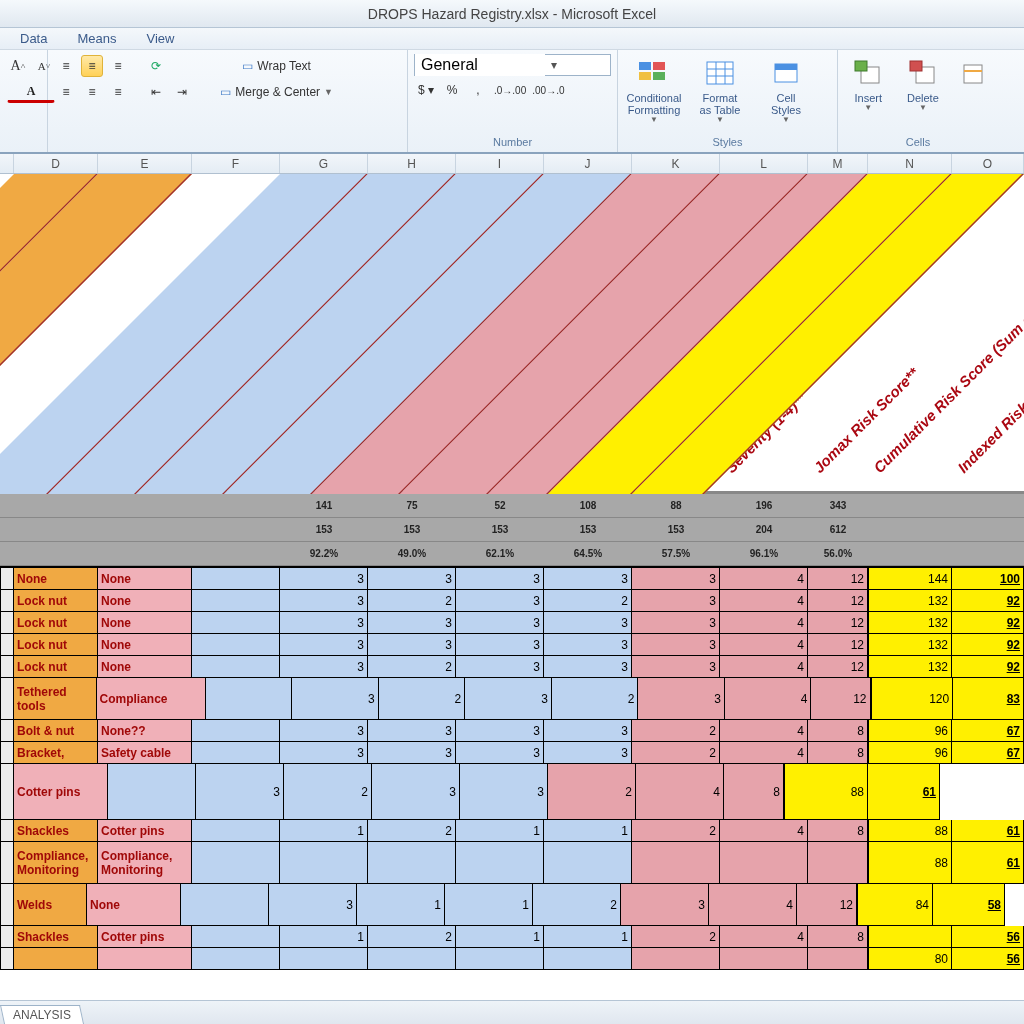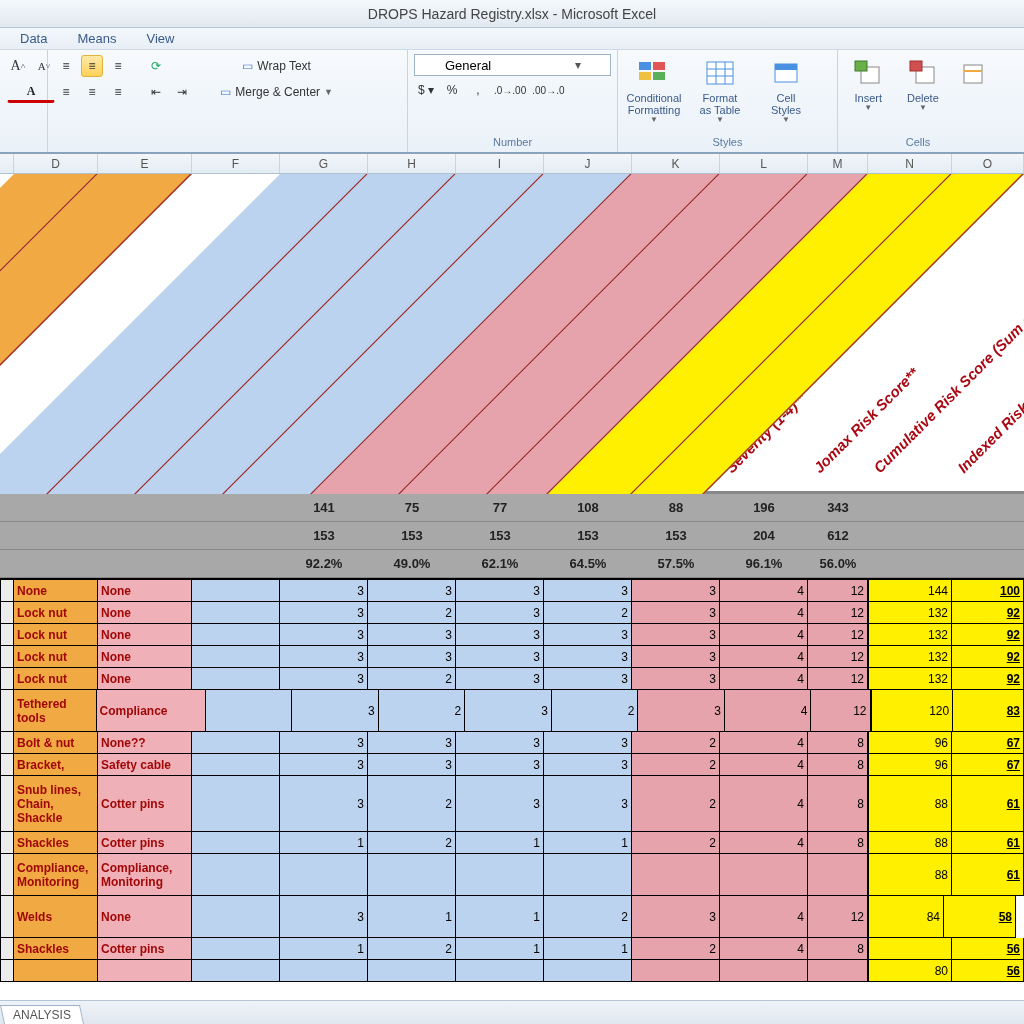--- a/index.html
+++ b/index.html
@@ -84,21 +84,21 @@
   .big-btn .ico {
     width:34px; height:34px; display:flex; align-items:center; justify-content:center;
     margin-bottom:2px;
   }
   .col-stack { display:flex; flex-direction:column; gap:2px;}
   .row-stack { display:flex; flex-direction:row; gap:2px;}
   .num-combo {
     display:flex; align-items:center; height:22px;
     border:1px solid #9db3c9; background:#fff; font-size:12px;
   }
-  .num-combo input{ border:none; outline:none; width:130px; padding:2px 6px; font-size:13px;margin-left:24px;}
+  .num-combo input{ border:none; outline:none; width:130px; padding:2px 6px; font-size:16px;}
   .num-combo .dd{ width:18px; text-align:center; color:#555;}
   
   .colhdr {
     height: 20px;
     background: linear-gradient(#f2f6fa,#e4ecf4);
     border-bottom: 1px solid #b0c0d0;
     display:flex;
   }
   .colhdr div{
     border-right:1px solid #c8d4e0;
@@ -146,21 +146,21 @@
     color:#aa0812;
   }
   .diag-baseline{
     position:absolute; left:0; right:0; bottom:0;
     border-bottom:3px solid #888;
     height:0;
   }
   
   .sumrow { display:flex; border-bottom:1px solid #888;}
   .sumrow .cell{
-    text-align:center; font-weight:bold; font-size:13px;
+    text-align:center; font-weight:bold; font-size:10px;
     padding:6px 0; color:#222;
   }
   .sumgrey{ background:#a8a8a8;}
   
   .datarow{ display:flex; height:22px; font-size:12px;}
   .datarow.tall{ height:42px;}
   .datarow.t3{ height:56px;}
   .datarow .cell{
     border-right:1px solid #000;
     border-bottom:1px solid #000;
@@ -411,21 +411,21 @@
        <div class="txt">Indexed Risk Score</div>
      </div>
       <div style="position:absolute;left:14px;top:0;bottom:0;width:0;"></div>
     </div>
 
   <div id="sum">
       <div class="sumrow sumgrey">
         <div class="cell" style="width:280px"></div>
         <div class="cell" style="width:88px">141</div>
         <div class="cell" style="width:88px">75</div>
-        <div class="cell" style="width:88px">77</div>
+        <div class="cell" style="width:88px">52</div>
         <div class="cell" style="width:88px">108</div>
         <div class="cell" style="width:88px">88</div>
         <div class="cell" style="width:88px">196</div>
         <div class="cell" style="width:60px">343</div>
         <div class="cell" style="width:156px"></div>
       </div>
       <div class="sumrow sumgrey">
         <div class="cell" style="width:280px"></div>
         <div class="cell" style="width:88px">153</div>
         <div class="cell" style="width:88px">153</div>
@@ -566,21 +566,20 @@
         <div class="cell c-blue" style="width:88px">3</div>
         <div class="cell c-blue" style="width:88px">3</div>
         <div class="cell c-rose" style="width:88px">2</div>
         <div class="cell c-rose" style="width:88px">4</div>
         <div class="cell c-rose" style="width:60px">8</div>
         <div class="cell c-yellow" style="width:84px">96</div>
         <div class="cell c-yellowB" style="width:72px">67</div>
       </div>
       <div class="datarow t3">
         <div class="cell" style="width:14px;background:#ececec;border-left:1px solid #000"></div>
-        <div class="cell c-orange" style="width:84px">Snub lines, Chain, Shackle</div>
         <div class="cell c-pink" style="width:94px">Cotter pins</div>
         <div class="cell c-blue" style="width:88px"></div>
         <div class="cell c-blue" style="width:88px">3</div>
         <div class="cell c-blue" style="width:88px">2</div>
         <div class="cell c-blue" style="width:88px">3</div>
         <div class="cell c-blue" style="width:88px">3</div>
         <div class="cell c-rose" style="width:88px">2</div>
         <div class="cell c-rose" style="width:88px">4</div>
         <div class="cell c-rose" style="width:60px">8</div>
         <div class="cell c-yellow" style="width:84px">88</div>
@@ -611,21 +610,21 @@
         <div class="cell c-blue" style="width:88px"></div>
         <div class="cell c-blue" style="width:88px"></div>
         <div class="cell c-rose" style="width:88px"></div>
         <div class="cell c-rose" style="width:88px"></div>
         <div class="cell c-rose" style="width:60px"></div>
         <div class="cell c-yellow" style="width:84px">88</div>
         <div class="cell c-yellowB" style="width:72px">61</div>
       </div>
       <div class="datarow tall">
         <div class="cell" style="width:14px;background:#ececec;border-left:1px solid #000"></div>
-        <div class="cell c-orange" style="width:84px">Welds</div>
+        <div class="cell c-orange" style="width:73px">Welds</div>
         <div class="cell c-pink" style="width:94px">None</div>
         <div class="cell c-blue" style="width:88px"></div>
         <div class="cell c-blue" style="width:88px">3</div>
         <div class="cell c-blue" style="width:88px">1</div>
         <div class="cell c-blue" style="width:88px">1</div>
         <div class="cell c-blue" style="width:88px">2</div>
         <div class="cell c-rose" style="width:88px">3</div>
         <div class="cell c-rose" style="width:88px">4</div>
         <div class="cell c-rose" style="width:60px">12</div>
         <div class="cell c-yellow" style="width:76px">84</div>

